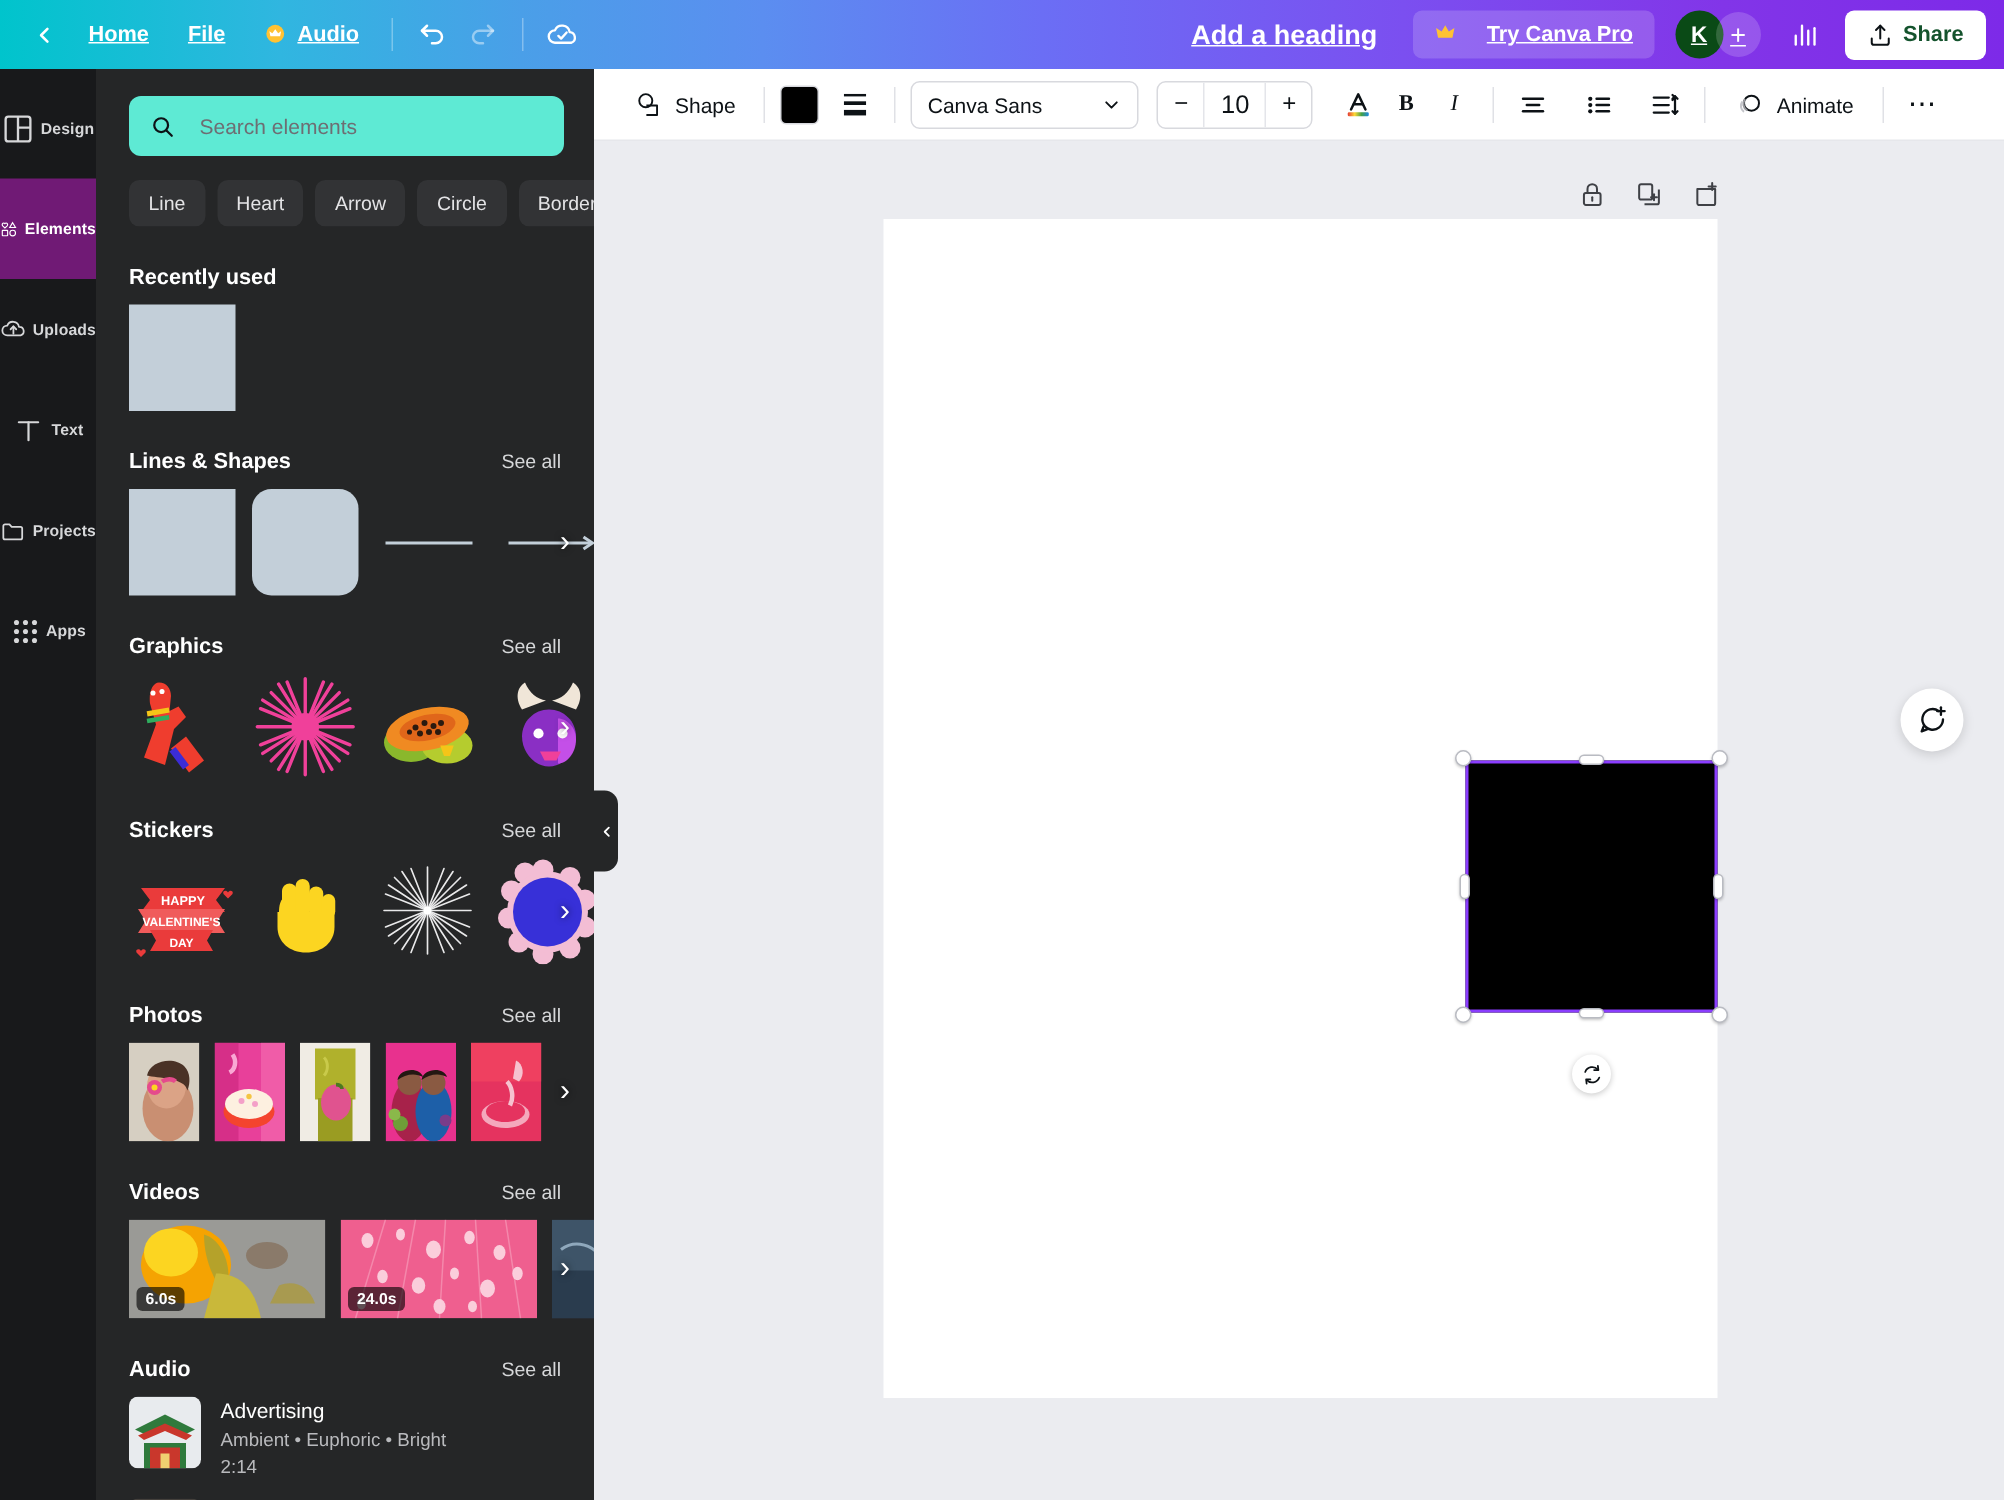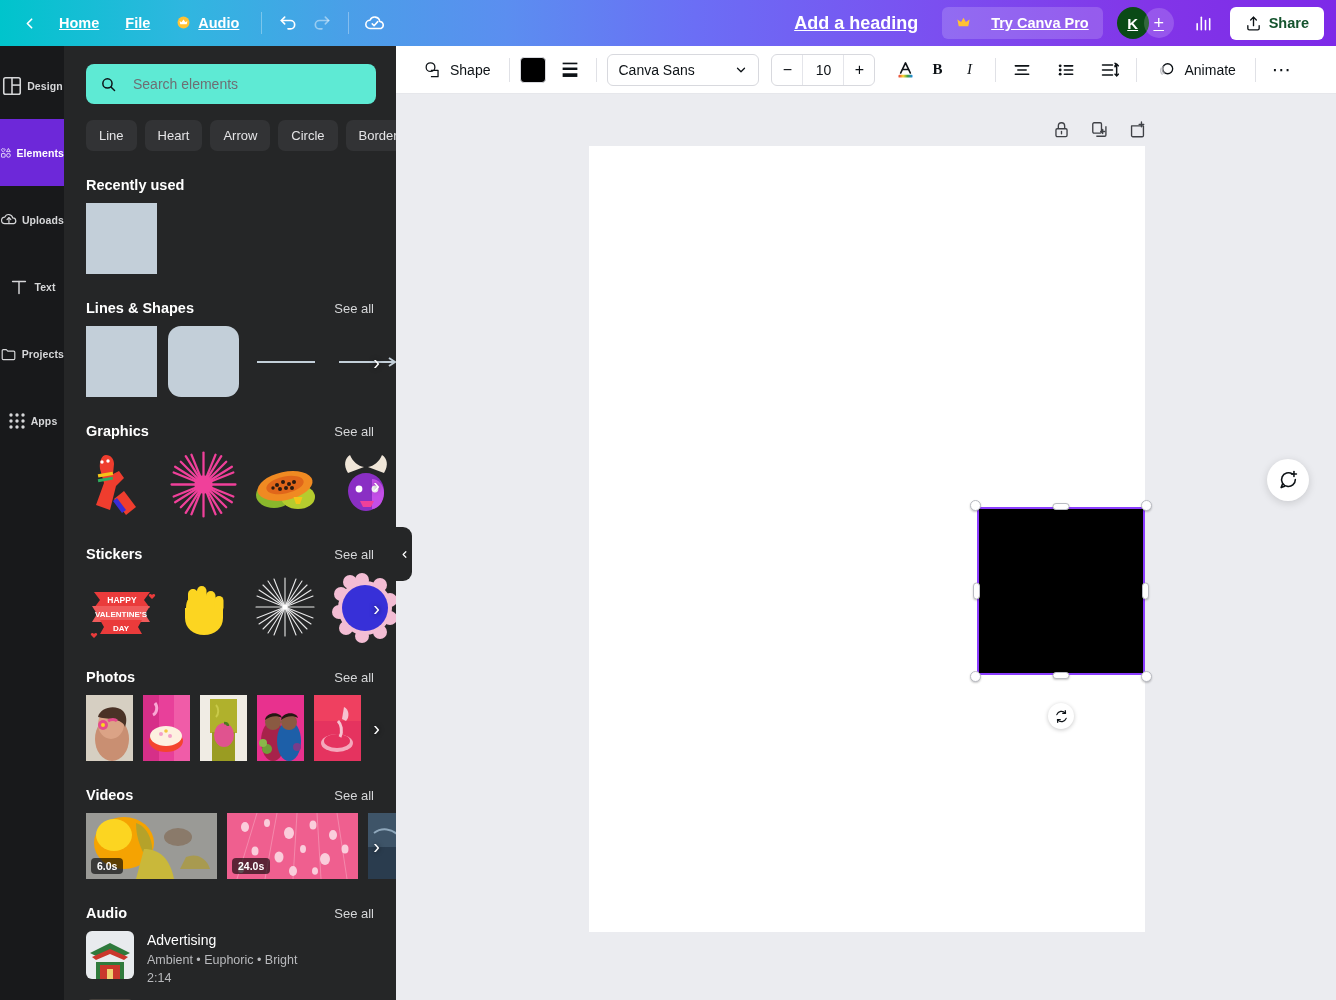--- a/index.html
+++ b/index.html
@@ -59,21 +59,21 @@
   .rail{
     position:absolute; top:46px; left:0; width:64px; height:954px;
     background:#18191b; display:flex; flex-direction:column; align-items:center;
     padding-top:6px;
   }
   .rail-item{
     width:64px; height:67px; display:flex; flex-direction:row;
     align-items:center; justify-content:center; gap:4px; cursor:pointer;
     color:#d6d7d9;
   }
-  .rail-item.active{ background:#6d28d9; color:#fff; }
+  .rail-item.active{ background:#701a75; color:#fff; }
   .rail-label{ font-size:10.5px; font-weight:600; letter-spacing:.1px; }
 
   
   .panel{
     position:absolute; top:46px; left:64px; width:332px; height:954px;
     background:#252627; overflow:hidden;
   }
   .panel-inner{ padding:0 0 0 0; }
   .search-wrap{ padding:18px 20px 0 22px; }
   .search-box{
@@ -156,21 +156,21 @@
   }
   .size-group{
     display:flex; align-items:center; height:32px; border:1px solid #d8d9de;
     border-radius:6px; overflow:hidden; background:#fff;
   }
   .size-btn{
     width:30px; height:30px; display:flex; align-items:center; justify-content:center;
     cursor:pointer; font-size:16px; color:#0d1216;
   }
   .size-val{
-    width:42px; text-align:center; font-size:14px; color:#0d1216;
+    width:42px; text-align:center; font-size:17px; color:#0d1216;
     border-left:1px solid #e4e5ea; border-right:1px solid #e4e5ea; line-height:30px;
   }
   .bold-btn{ font-weight:700; font-size:15px; font-family:"Liberation Serif",serif; }
   .ital-btn{ font-style:italic; font-size:15px; font-family:"Liberation Serif",serif; }
   .dots{ font-size:19px; letter-spacing:1px; line-height:.6; }
 
   
   .canvas-area{
     position:absolute; top:94px; left:396px; width:940px; height:906px;
     background:#ebecf0; overflow:hidden;

